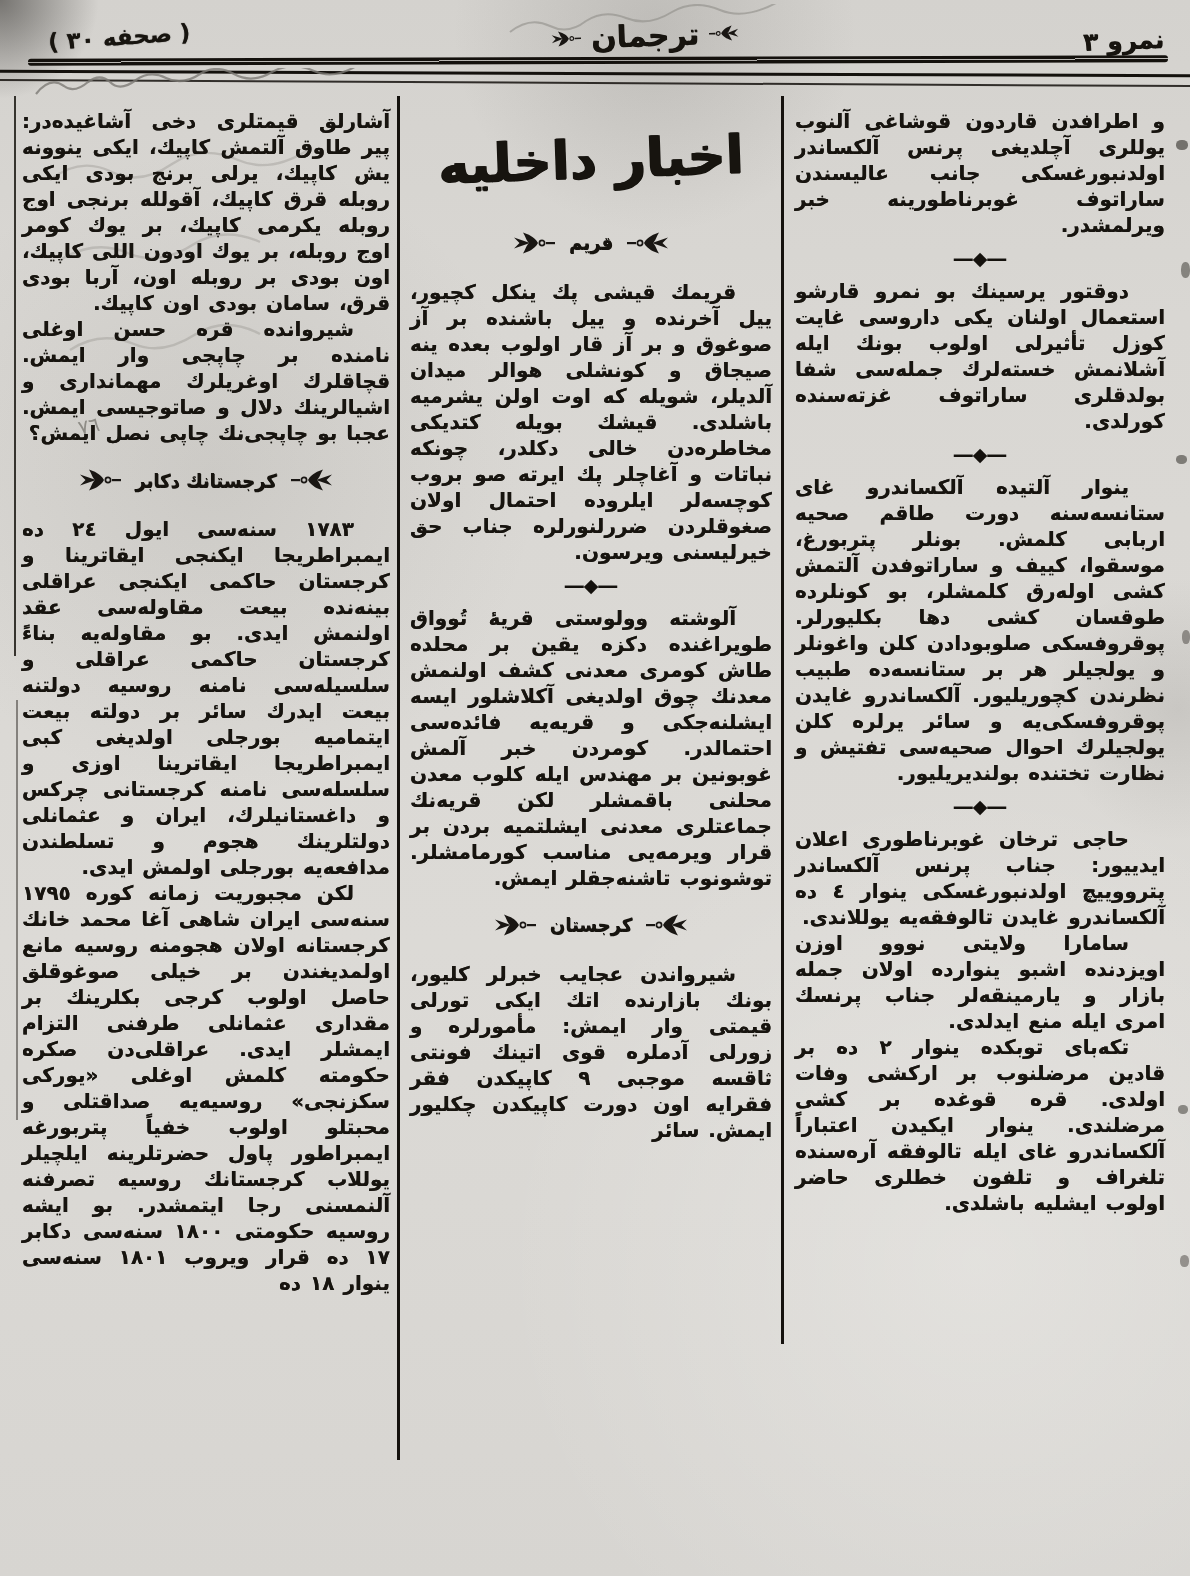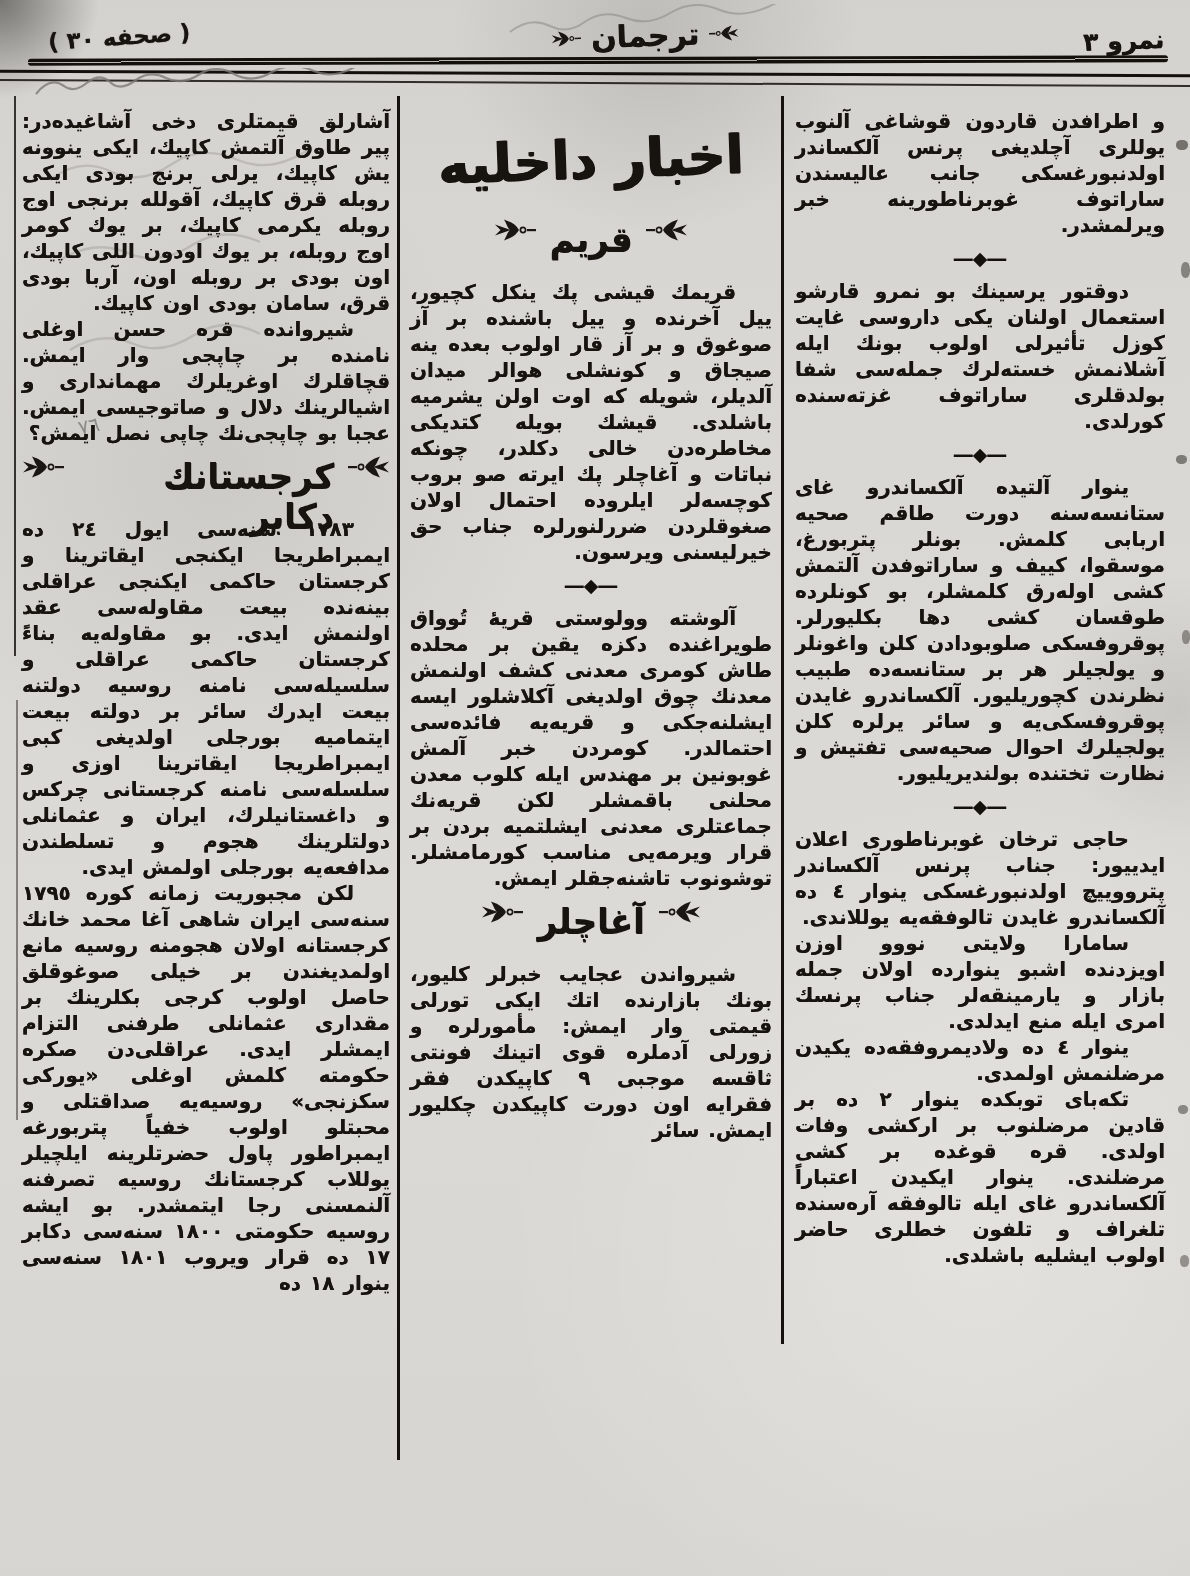--- a/index.html
+++ b/index.html
@@ -73,22 +73,22 @@
   }
   h1.main-title{
     margin:10px 0 16px 0;
     font-size:53px;font-weight:700;text-align:center;
     transform:rotate(-2deg);
     text-shadow:.8px 0 0 #17140f,-.8px 0 0 #17140f,0 .8px 0 #17140f;
     line-height:1.6;
   }
   h2.section-title{
     margin:10px 0 12px 0;height:48px;
-    display:flex;align-items:flex-start;justify-content:center;gap:14px;
-    font-size:34px;font-weight:700;
+    display:flex;align-items:center;justify-content:center;gap:14px;
+    font-size:18px;font-weight:700;
     text-shadow:.5px .5px 0 #17140f;
   }
   .fleur{width:42px;height:22px;flex:none;}
   .fleur.flip{transform:scaleX(-1);}
   .fleur.small{width:30px;height:16px;}
   
   .pencil{position:absolute;pointer-events:none;}
   .pencil-num{
     position:absolute;left:78px;top:414px;
     font-size:20px;color:#87857f;transform:rotate(-12deg);
@@ -152,21 +152,20 @@
 
   <section class="col col-right">
     <p class="noindent">و اطرافدن قاردون قوشاغی آلنوب یوللری آچلدیغی پرنس آلكساندر اولدنبورغسكی جانب عالیسندن ساراتوف غوبرناطورینه خبر ویرلمشدر.</p>
     <div class="sep">―◆―</div>
     <p>دوقتور یرسینك بو نمرو قارشو استعمال اولنان یكی داروسی غایت كوزل تأثیرلی اولوب بونك ایله آشلانمش خسته‌لرك جمله‌سی شفا بولدقلری ساراتوف غزته‌سنده كورلدی.</p>
     <div class="sep">―◆―</div>
     <p>ینوار آلتیده آلكساندرو غای ستانسه‌سنه دورت طاقم صحیه اربابی كلمش. بونلر پتربورغ، موسقوا، كییف و ساراتوفدن آلتمش كشی اوله‌رق كلمشلر، بو كونلرده طوقسان كشی دها بكلیورلر. پوقروفسكی صلوبودادن كلن واغونلر و یولجیلر هر بر ستانسه‌ده طبیب نظرندن كچوریلیور. آلكساندرو غایدن پوقروفسكی‌یه و سائر یرلره كلن یولجیلرك احوال صحیه‌سی تفتیش و نظارت تختنده بولندیریلیور.</p>
     <div class="sep">―◆―</div>
     <p>حاجی ترخان غوبرناطوری اعلان ایدییور: جناب پرنس آلكساندر پترووییچ اولدنبورغسكی ینوار ٤ ده آلكساندرو غایدن تالوفقه‌یه یوللاندی.</p>
     <p>سامارا ولایتی نووو اوزن اویزدنده اشبو ینوارده اولان جمله بازار و یارمینقه‌لر جناب پرنسك امری ایله منع ایدلدی.</p>
-    <p>ینوار ٤ ده ولادیمروفقه‌ده یكیدن مرضلنمش اولمدی.</p>
     <p>تكه‌بای توبكده ینوار ٢ ده بر قادین مرضلنوب بر اركشی وفات اولدی. قره قوغده بر كشی مرضلندی. ینوار ایكیدن اعتباراً آلكساندرو غای ایله تالوفقه آره‌سنده تلغراف و تلفون خطلری حاضر اولوب ایشلیه باشلدی.</p>
   </section>
 
   <section class="col col-middle">
     <h1 class="main-title">اخبار داخلیه</h1>
     <h2 class="section-title">
       <svg class="fleur" viewBox="0 0 42 22">
           <use href="#fleuron"></use>
         </svg>
       <span>قریم</span>
@@ -174,21 +173,21 @@
           <use href="#fleuron"></use>
         </svg>
     </h2>
     <p>قریمك قیشی پك ینكل كچیور، ییل آخرنده و ییل باشنده بر آز صوغوق و بر آز قار اولوب بعده ینه صیجاق و كونشلی هوالر میدان آلدیلر، شویله كه اوت اولن یشرمیه باشلدی. قیشك بویله كتدیكی مخاطره‌دن خالی دكلدر، چونكه نباتات و آغاچلر پك ایرته صو بروب كوچسه‌لر ایلروده احتمال اولان صغوقلردن ضررلنورلره جناب حق خیرلیسنی ویرسون.</p>
     <div class="sep">―◆―</div>
     <p>آلوشته وولوستی قریهٔ تُوواق طویراغنده دكزه یقین بر محلده طاش كومری معدنی كشف اولنمش معدنك چوق اولدیغی آكلاشلور ایسه ایشلنه‌جكی و قریه‌یه فائده‌سی احتمالدر. كومردن خبر آلمش غوبونین بر مهندس ایله كلوب معدن محلنی باقمشلر لكن قریه‌نك جماعتلری معدنی ایشلتمیه بردن بر قرار ویرمه‌یی مناسب كورمامشلر. توشونوب تاشنه‌جقلر ایمش.</p>
     <h2 class="section-title">
       <svg class="fleur" viewBox="0 0 42 22">
           <use href="#fleuron"></use>
         </svg>
-      <span>آغاچلر</span>
+      <span>كرجستان</span>
       <svg class="fleur flip" viewBox="0 0 42 22">
           <use href="#fleuron"></use>
         </svg>
     </h2>
     <p>شیرواندن عجایب خبرلر كلیور، بونك بازارنده اتك ایكی تورلی قیمتی وار ایمش: مأمورلره و زورلی آدملره قوی اتینك فونتی ثاقسه موجبی ٩ كاپیكدن فقر فقرایه اون دورت كاپیكدن چكلیور ایمش. سائر</p>
   </section>
 
   <section class="col col-left">
     <p class="noindent">آشارلق قیمتلری دخی آشاغیده‌در: پیر طاوق آلتمش كاپیك، ایكی ینوونه یش كاپیك، یرلی برنج بودی ایكی روبله قرق كاپیك، آقولله برنجی اوج روبله یكرمی كاپیك، بر یوك كومر اوج روبله، بر یوك اودون اللی كاپیك، اون بودی بر روبله اون، آربا بودی قرق، سامان بودی اون كاپیك.</p>
     <p>شیروانده قره حسن اوغلی نامنده بر چاپجی وار ایمش. قچاقلرك اوغریلرك مهمانداری و اشیالرینك دلال و صاتوجیسی ایمش. عجبا بو چاپجی‌نك چاپی نصل ایمش؟</p>

